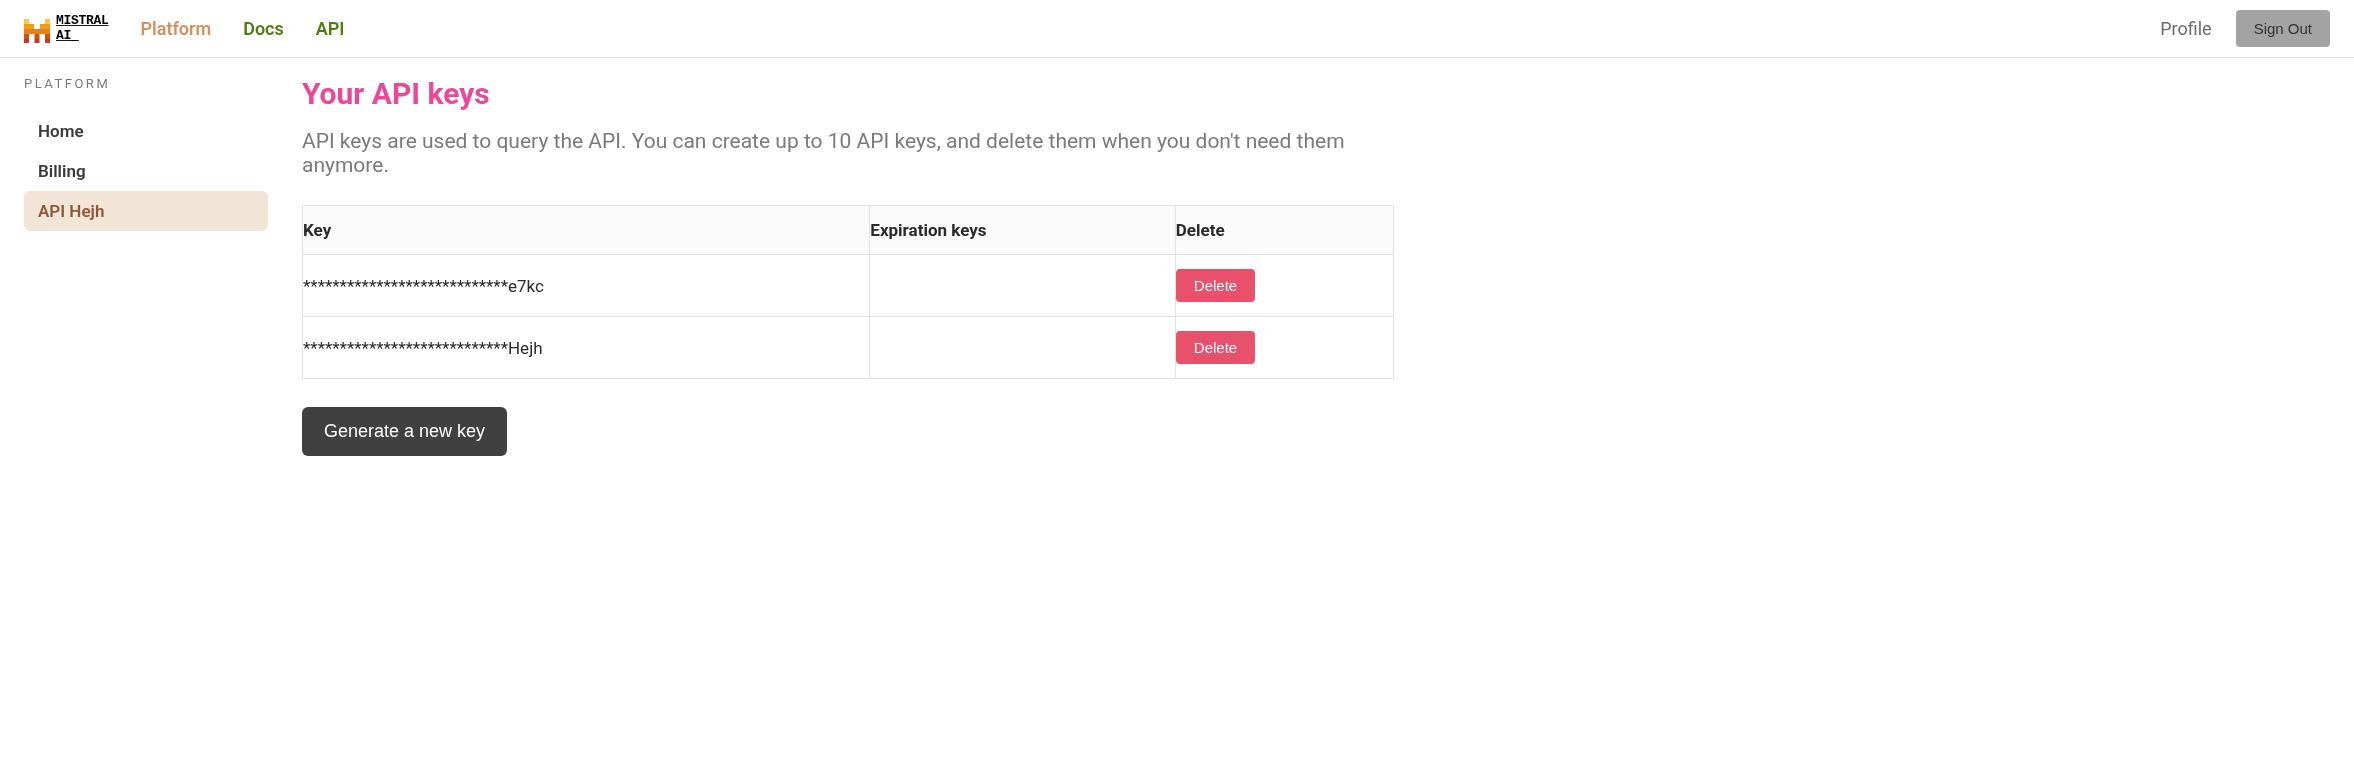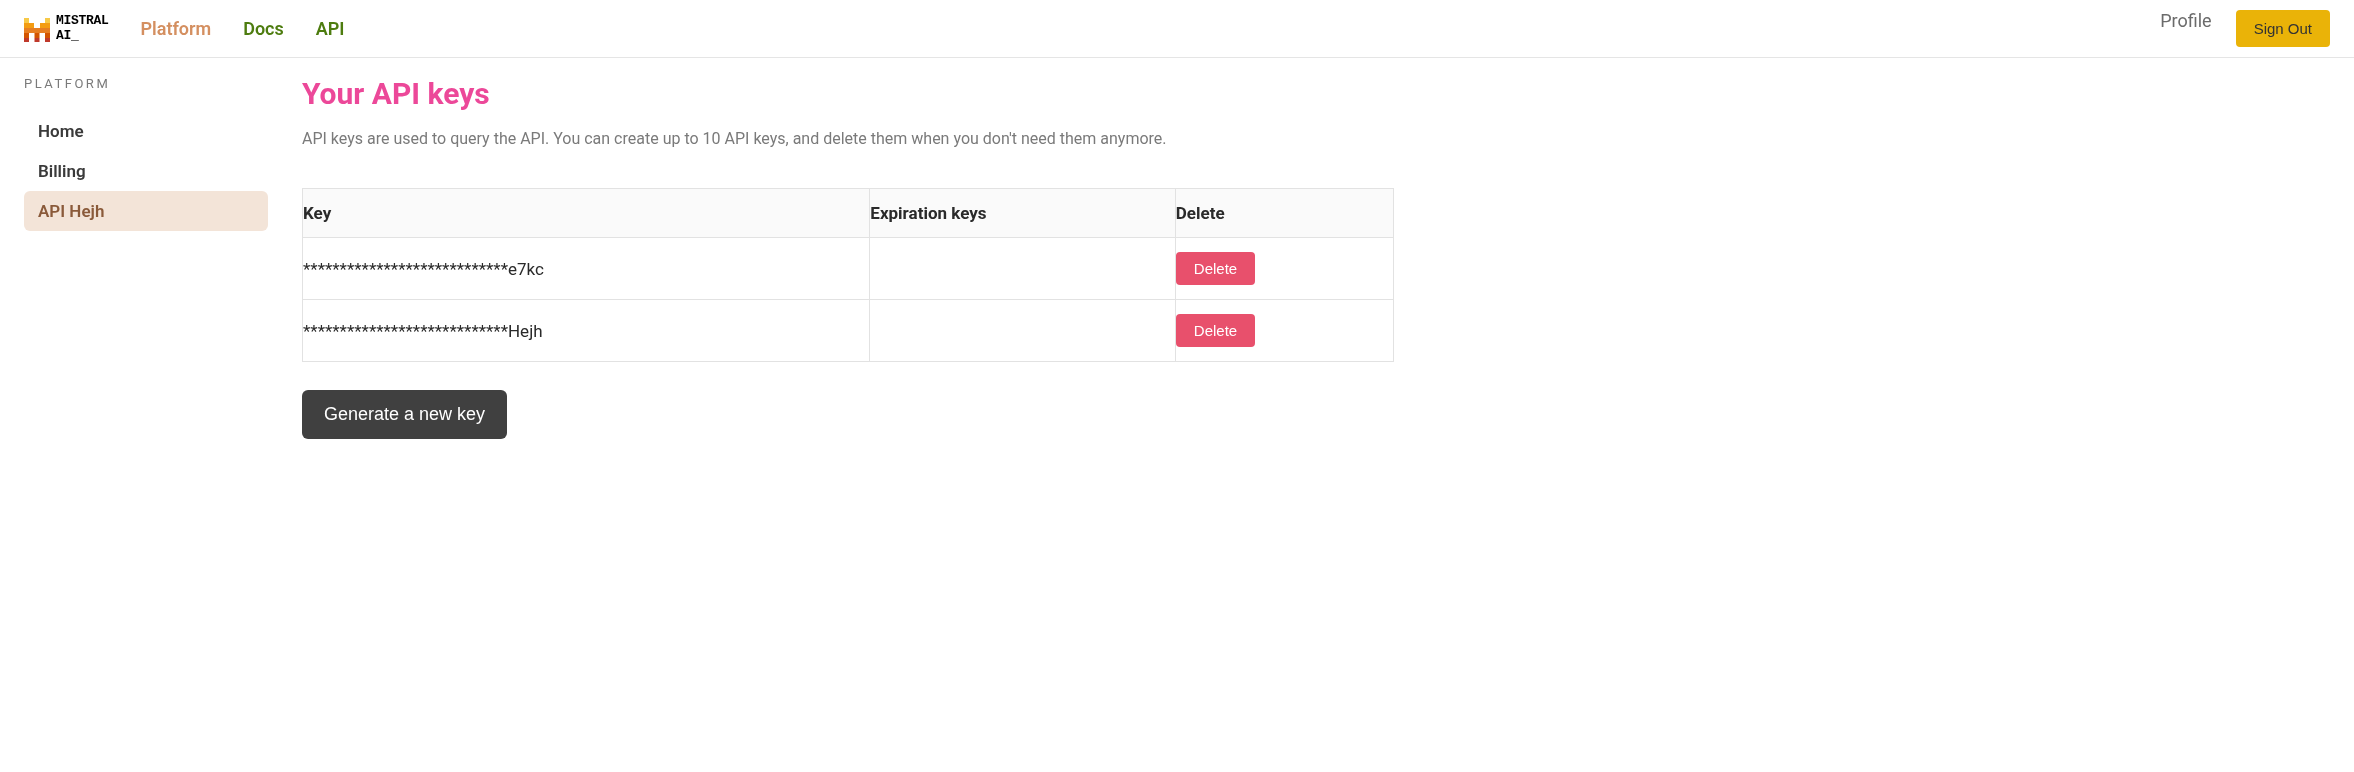--- a/index.html
+++ b/index.html
@@ -15,22 +15,23 @@
       padding: 10px 24px;
       border-bottom: 1px solid #e5e5e5;
     }
     .topbar-left {
       display: flex;
       align-items: center;
       gap: 32px;
     }
     .logo {
       display: flex;
-      align-items: center;
+      align-items: flex-end;
       gap: 6px;
+      text-decoration: underline;
     }
     .logo-icon {
       width: 26px;
       height: 26px;
       position: relative;
     }
     .logo-text {
       font-family: 'Courier New', monospace;
       font-weight: 700;
       font-size: 13px;
@@ -47,30 +48,30 @@
       font-weight: 600;
       color: #4d7c0f;
       text-decoration: none;
       cursor: pointer;
     }
     .nav-item.active {
       color: #d48f60;
     }
     .topbar-right {
       display: flex;
-      align-items: flex-start;
+      align-items: center;
       gap: 24px;
     }
     .profile-link {
       font-size: 18px;
       color: #6b6b6b;
       cursor: pointer;
     }
     .signout-btn {
-      background: #eab308;
+      background: #a3a3a3;
       border: none;
       padding: 10px 18px;
       font-size: 15px;
       color: #333;
       border-radius: 4px;
       cursor: pointer;
     }
     .layout {
       display: flex;
       padding-top: 18px;
@@ -110,23 +111,23 @@
       padding-right: 24px;
       max-width: 1150px;
     }
     .page-title {
       font-size: 30px;
       font-weight: 700;
       color: #ec4899;
       margin-bottom: 18px;
     }
     .page-desc {
-      font-size: 16px;
+      font-size: 21px;
       color: #7a7a7a;
-      margin-bottom: 40px;
+      margin-bottom: 28px;
     }
     table {
       width: 100%;
       border-collapse: collapse;
       margin-bottom: 28px;
     }
     th, td {
       text-align: left;
       padding: 14px 0;
       border: 1px solid #e2e2e2;

